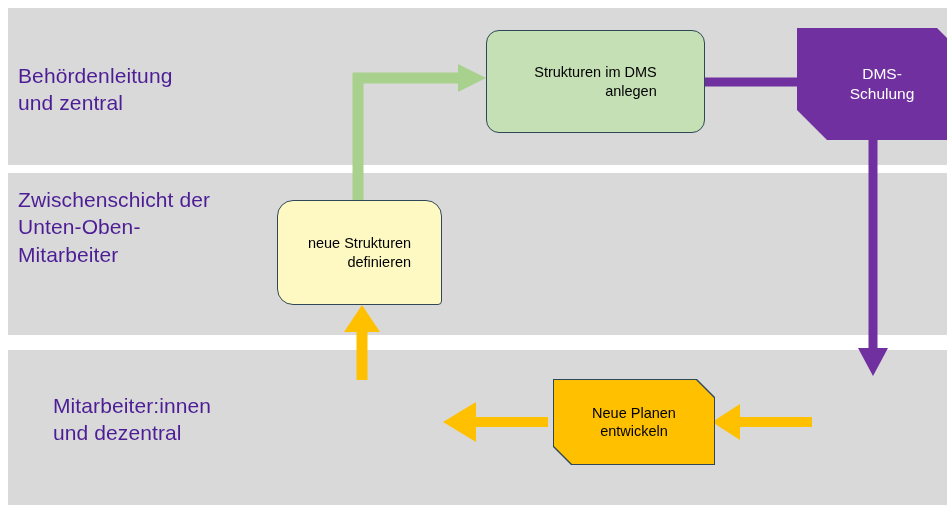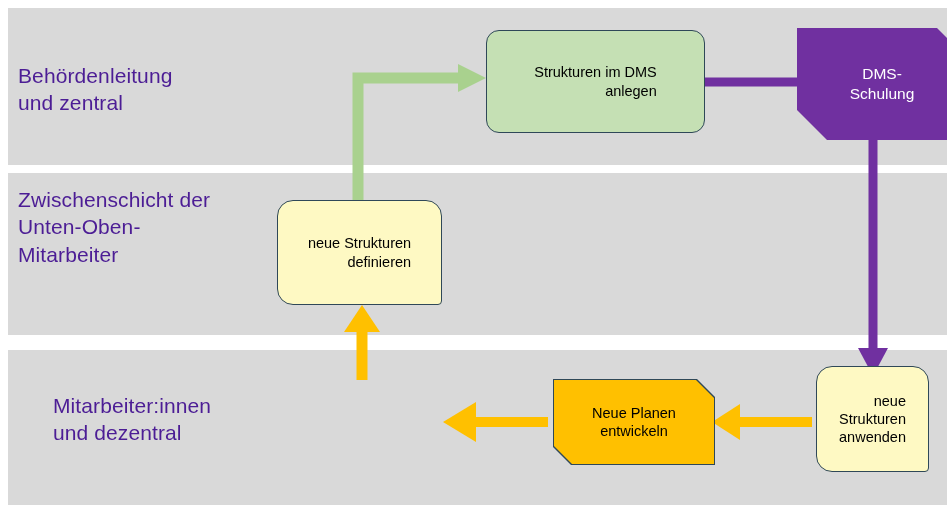--- a/index.html
+++ b/index.html
@@ -122,19 +122,14 @@
   </div>
 
 
   <div class="oct-wrap" style="left:553px;top:379px;width:162px;height:86px;">
     <div class="outline"></div>
     <div class="fill"></div>
     <div class="txt">Neue Planen
 entwickeln</div>
   </div>
 
-  <div class="node orange r-round-sharp-br" style="left:816px;top:366px;width:113px;height:106px;">
-    <span>neue
-Strukturen
-anwenden</span>
-  </div>
 
 </div>
 
 </body></html>

